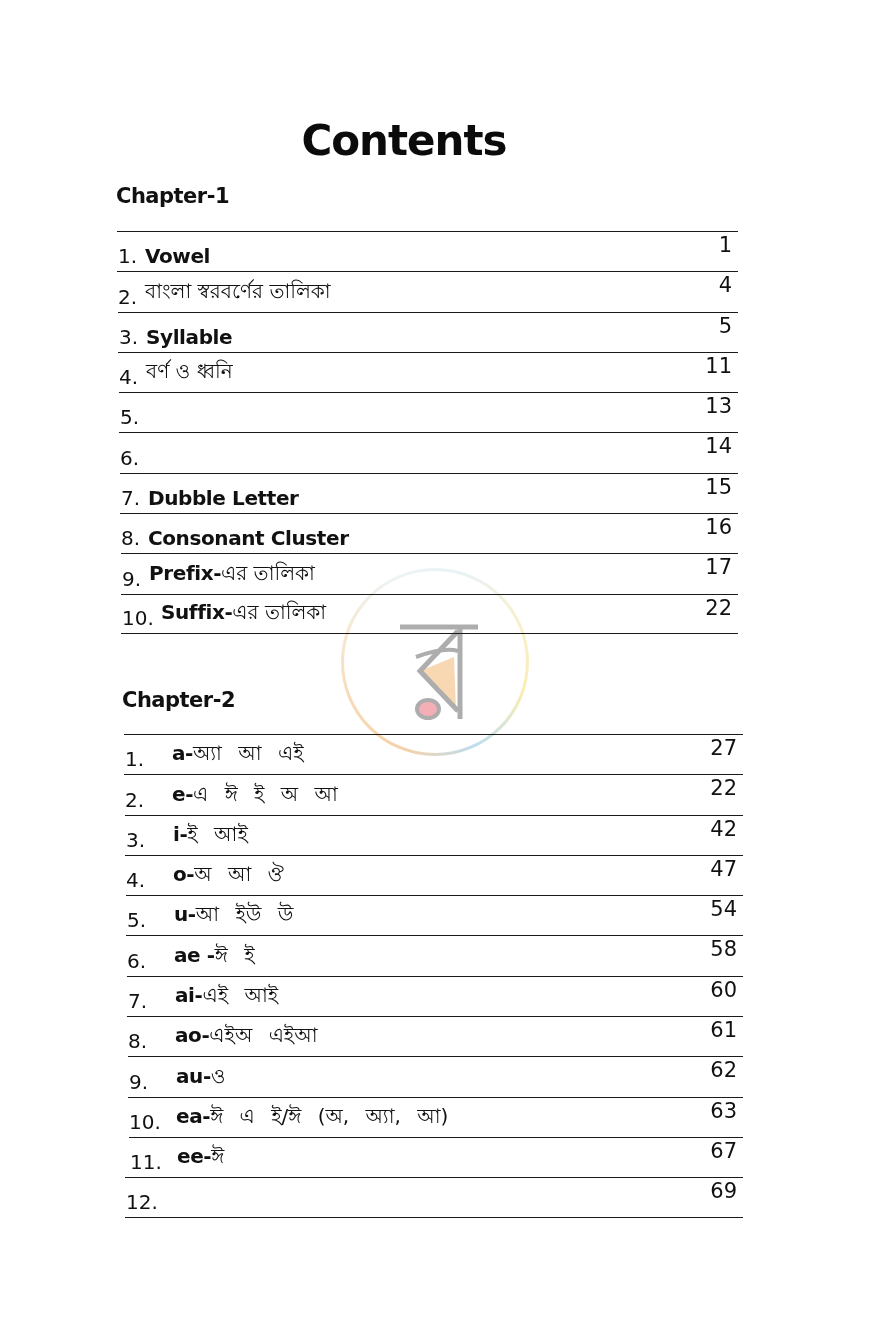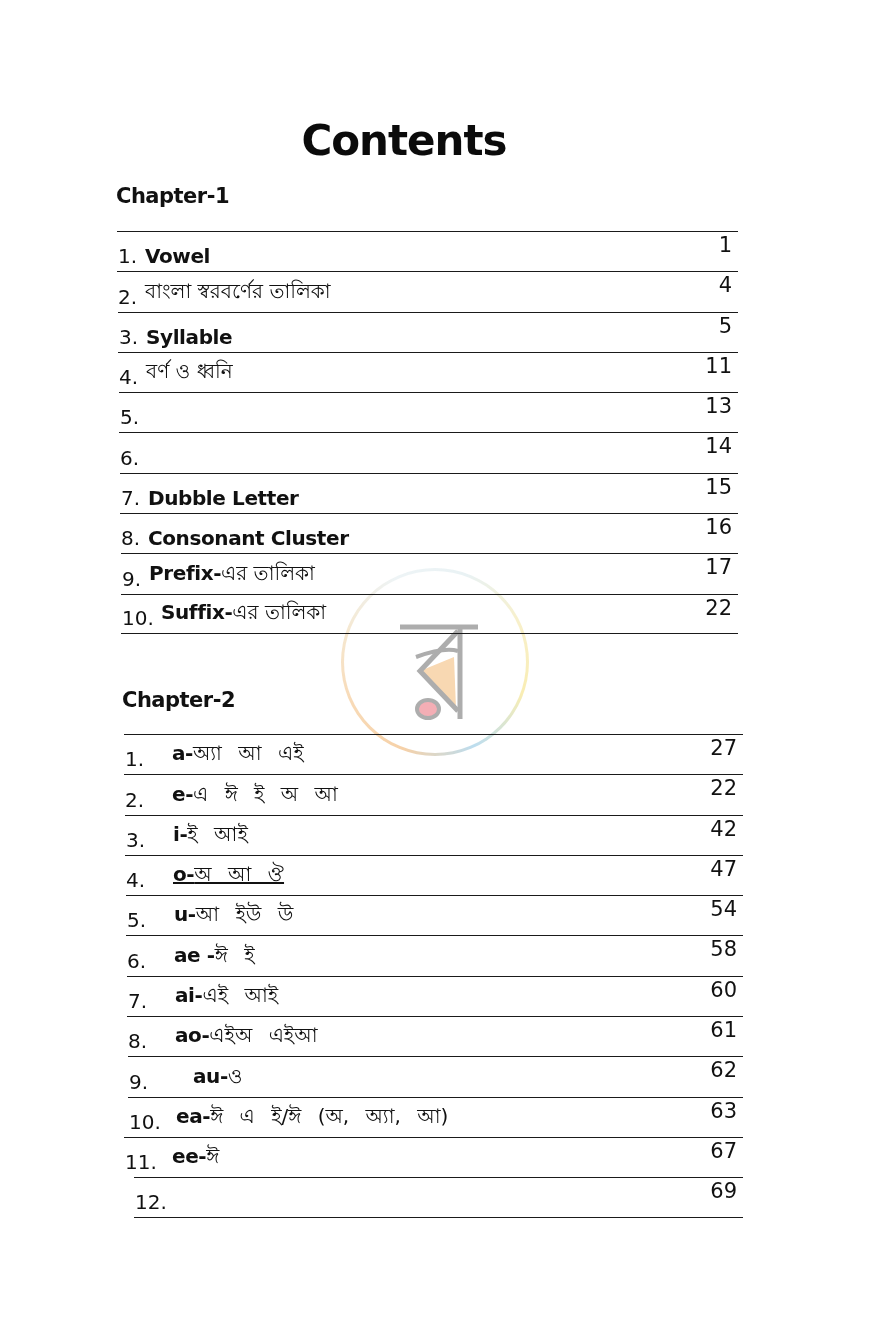--- a/index.html
+++ b/index.html
@@ -129,21 +129,21 @@
     <span class="toc-label" style="left:48px;margin-top:31px;"><span>e-</span><span class="bn">এ ঈ ই অ আ</span></span>
     <span class="toc-page">22</span>
   </div>
   <div class="toc-row" style="margin-left:1px;">
     <span class="toc-num">3.</span>
     <span class="toc-label" style="left:48px;"><span>i-</span><span class="bn">ই আই</span></span>
     <span class="toc-page">42</span>
   </div>
   <div class="toc-row" style="margin-left:1px;">
     <span class="toc-num">4.</span>
-    <span class="toc-label" style="left:48px;text-decoration:underline;"><span>o-</span><span class="bn">অ আ ঔ</span></span>
+    <span class="toc-label" style="left:48px;"><span>o-</span><span class="bn">অ আ ঔ</span></span>
     <span class="toc-page">47</span>
   </div>
   <div class="toc-row" style="margin-left:2px;">
     <span class="toc-num">5.</span>
     <span class="toc-label" style="left:48px;"><span>u-</span><span class="bn">আ ইউ উ</span></span>
     <span class="toc-page">54</span>
   </div>
   <div class="toc-row" style="margin-left:2px;">
     <span class="toc-num">6.</span>
     <span class="toc-label" style="left:48px;"><span>ae -</span><span class="bn">ঈ ই</span></span>
@@ -154,30 +154,30 @@
     <span class="toc-label" style="left:48px;"><span>ai-</span><span class="bn">এই আই</span></span>
     <span class="toc-page">60</span>
   </div>
   <div class="toc-row" style="margin-left:3px;">
     <span class="toc-num">8.</span>
     <span class="toc-label" style="left:48px;"><span>ao-</span><span class="bn">এইঅ এইআ</span></span>
     <span class="toc-page">61</span>
   </div>
   <div class="toc-row" style="margin-left:4px;">
     <span class="toc-num">9.</span>
-    <span class="toc-label" style="left:65px;"><span>au-</span><span class="bn">ও</span></span>
+    <span class="toc-label" style="left:48px;"><span>au-</span><span class="bn">ও</span></span>
     <span class="toc-page">62</span>
   </div>
   <div class="toc-row" style="margin-left:4px;">
     <span class="toc-num">10.</span>
     <span class="toc-label" style="left:48px;"><span>ea-</span><span class="bn">ঈ এ ই/ঈ (অ, অ্যা, আ)</span></span>
     <span class="toc-page">63</span>
   </div>
-  <div class="toc-row" style="">
+  <div class="toc-row" style="margin-left:5px;">
     <span class="toc-num">11.</span>
     <span class="toc-label" style="left:48px;"><span>ee-</span><span class="bn">ঈ</span></span>
     <span class="toc-page">67</span>
   </div>
-  <div class="toc-row last" style="margin-left:10px;">
+  <div class="toc-row last" style="margin-left:1px;">
     <span class="toc-num">12.</span>
     <span class="toc-page">69</span>
   </div>
 </div>
 
 </body></html>

